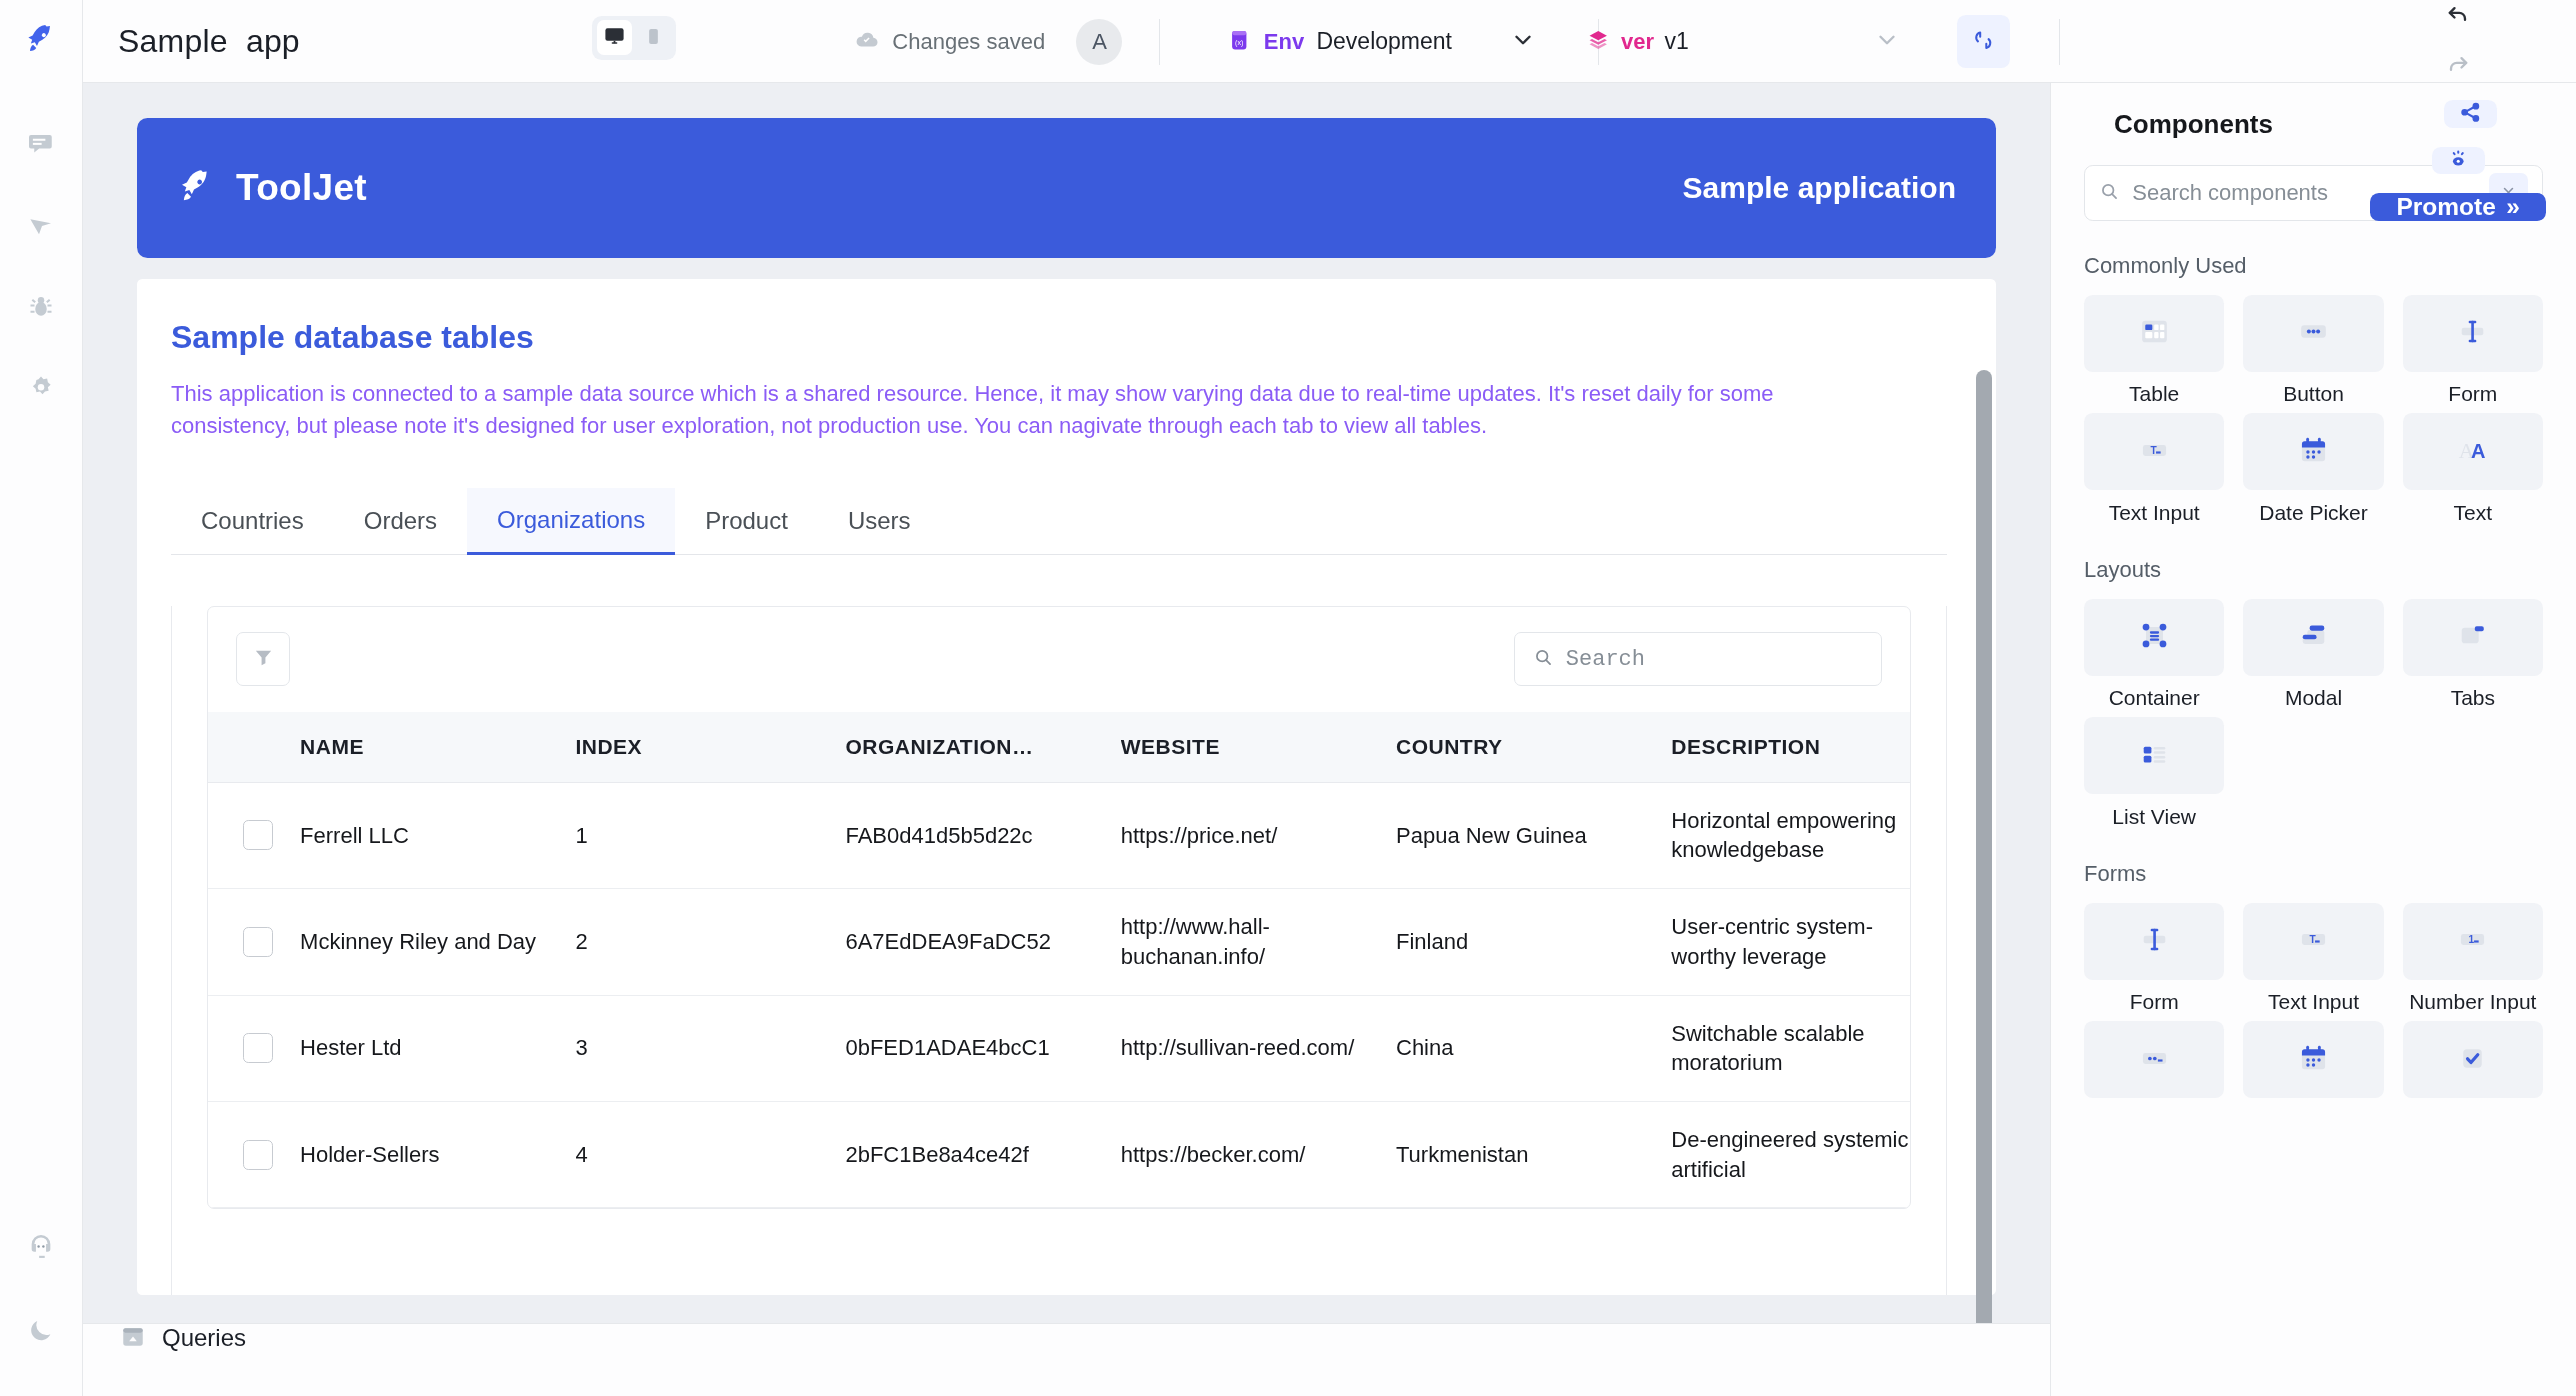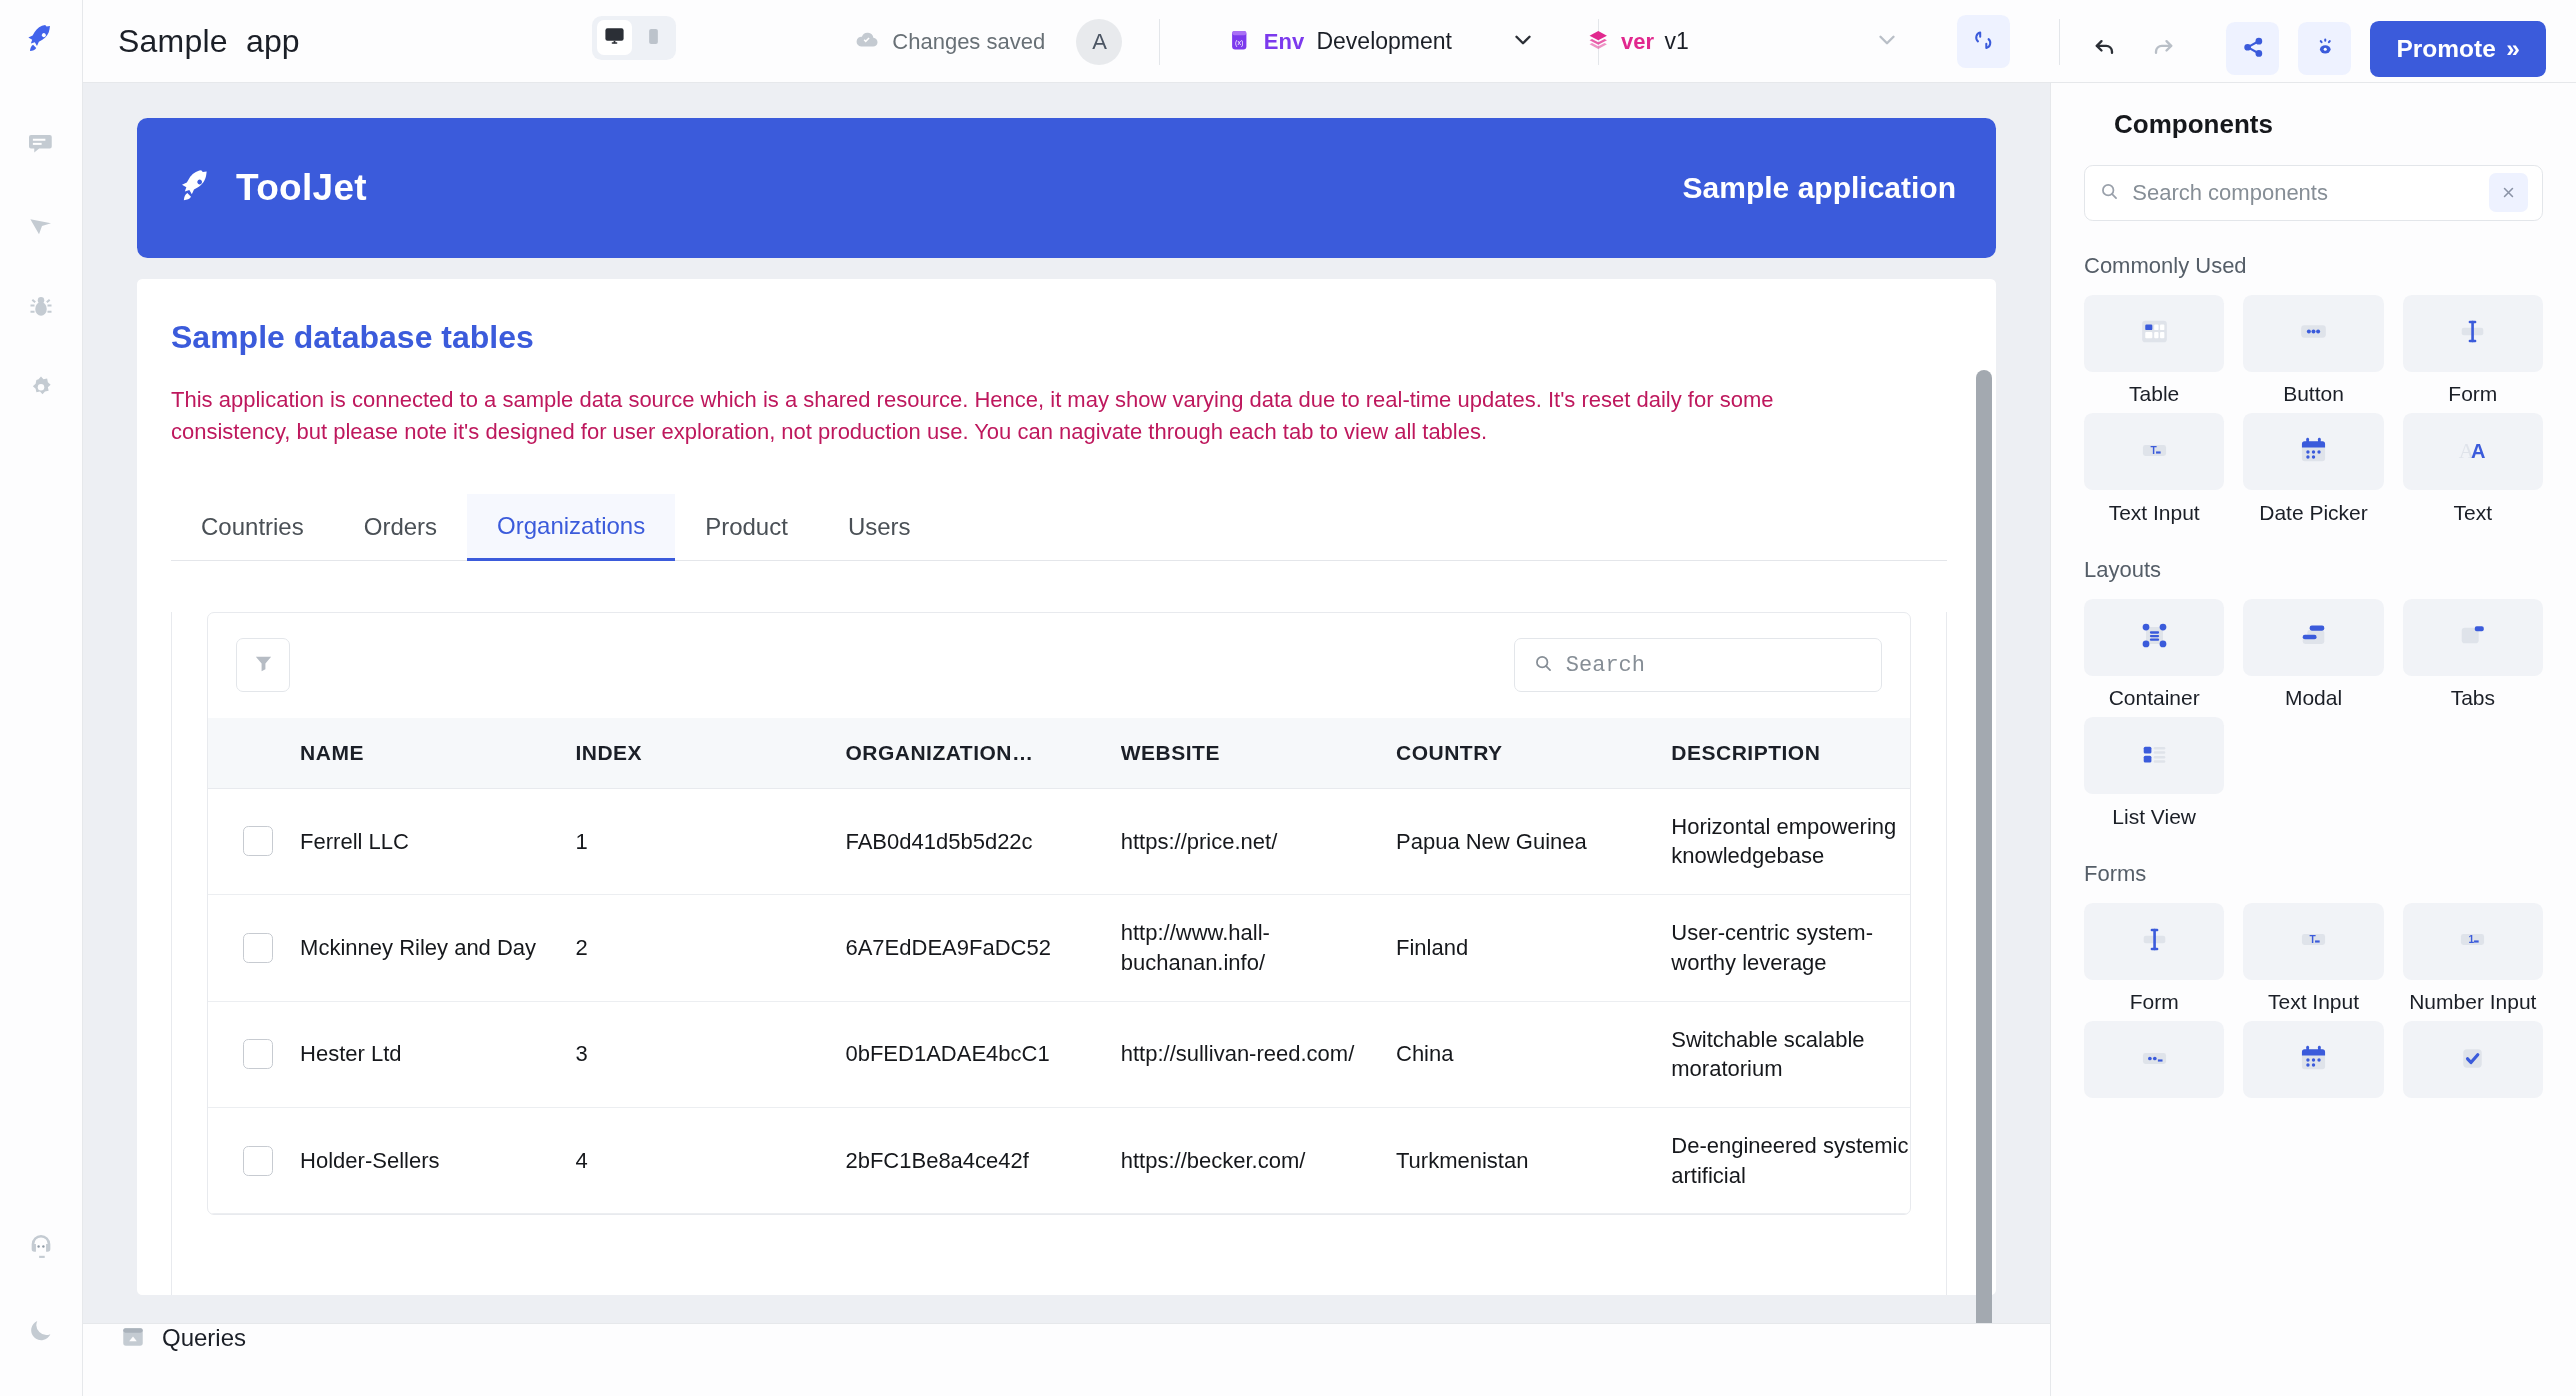--- a/index.html
+++ b/index.html
@@ -57,22 +57,22 @@
   }
   .ver-label { font-size: 22px; color: #e1288e; font-weight: 700; }
   .ver-value { font-size: 23px; color: #1b1f27; }
   .chev { color: #1b1f27; }
   .chev.gray { color: #b9bfc7; }
   .sq-btn {
     width: 53px; height: 53px; border-radius: 8.8px; background: #eef2ff;
     display: flex; align-items: center; justify-content: center;
   }
   .topbar-right {
-    position: absolute; right: 30px; top: 7px; height: 83px;
-    display: flex; align-items: center; gap: 19px;
+    position: absolute; right: 30px; top: 0; height: 83px;
+    display: flex; align-items: center; gap: 19px; flex-direction: column;
   }
   .icon-btn {
     width: 39px; height: 39px; display: flex;
     align-items: center; justify-content: center;
   }
   .promote-btn {
     height: 56px; padding: 0 26px; border-radius: 8.8px; background: #3b5bdb;
     color: #fff; font-size: 24.5px; font-weight: 700;
     display: flex; align-items: center; gap: 10.5px; border: none; cursor: pointer;
   }
@@ -101,21 +101,21 @@
   .banner-title { font-size: 37px; font-weight: 700; letter-spacing: 0.3px; }
   .banner-right { margin-left: auto; font-size: 30px; font-weight: 700; }
 
   .sheet {
     margin-top: 21px; background: #fff; border-radius: 5.3px;
     height: 1016px; position: relative; overflow: hidden;
     padding: 40px 49px 0 34px;
   }
   .sheet-title { font-size: 32px; color: #3b5bdb; font-weight: 700; }
   .sheet-desc {
-    margin-top: 28px; font-size: 22px; line-height: 1.45; color: #be185d;
+    margin-top: 22px; font-size: 22px; line-height: 1.45; color: #8b5cf6;
     max-width: 1717px;
   }
 
   .tabs {
     margin-top: 46px; display: flex; align-items: flex-start;
     border-bottom: 0.9px solid #e4e6ea; height: 67px;
   }
   .tab {
     padding: 0 30px; height: 67px; display: flex; align-items: center;
     font-size: 24px; color: #4a5056; cursor: pointer;

